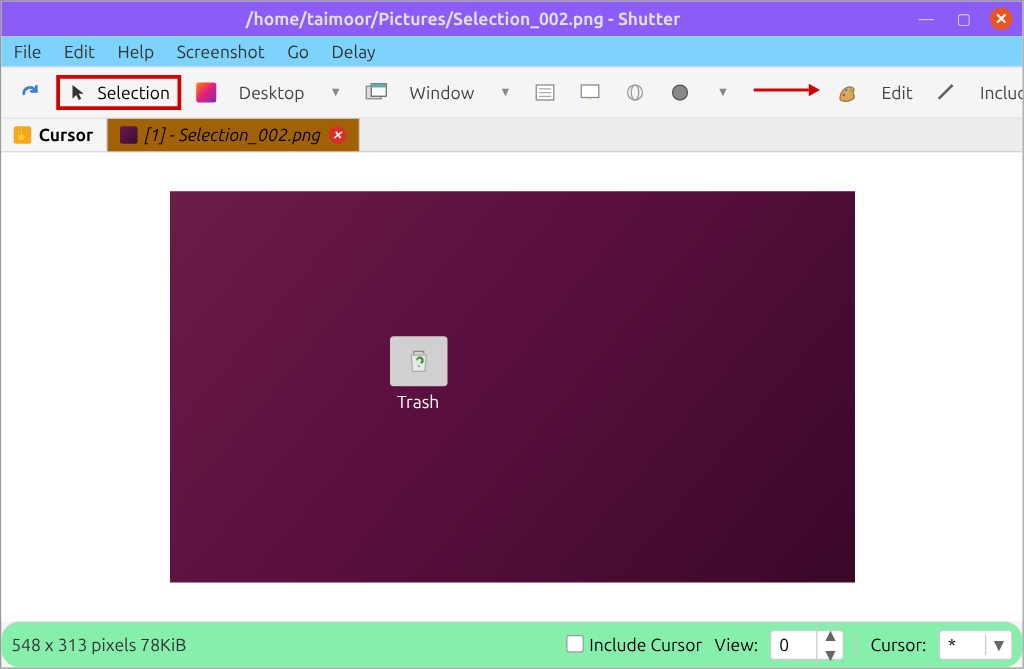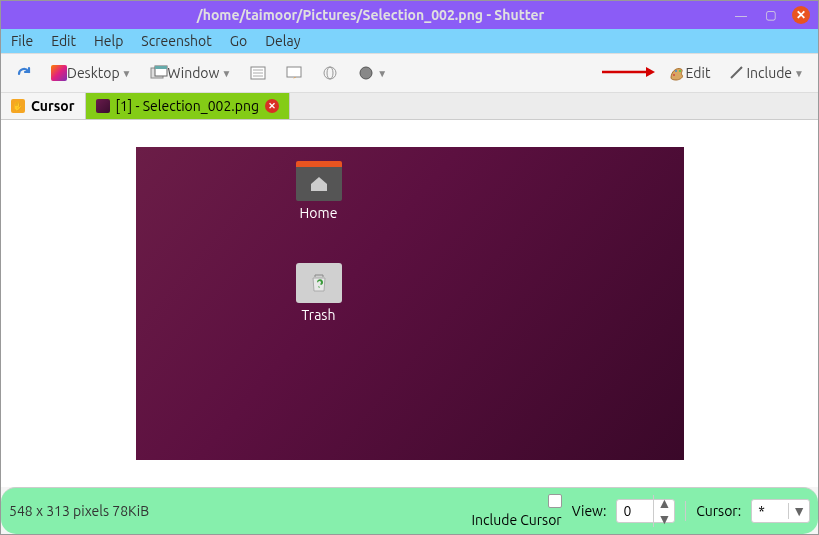--- a/index.html
+++ b/index.html
@@ -66,21 +66,21 @@
       background: #f5f5f5;
       display: flex;
       align-items: center;
       gap: 6px;
       padding: 6px 8px;
       border-bottom: 1px solid #ddd;
     }
     .tool-btn {
       display: flex;
       align-items: center;
-      gap: 0;
+      gap: 18px;
       padding: 4px 6px;
       color: #444;
     }
     .tool-icon {
       width: 18px;
       height: 18px;
       display: inline-flex;
       align-items: center;
       justify-content: center;
     }
@@ -115,21 +115,22 @@
     }
     .tab {
       display: flex;
       align-items: center;
       gap: 6px;
       padding: 5px 10px;
       border-right: 1px solid #ccc;
       background: #f5f5f5;
     }
     .tab.active {
-      background: #84cc16;
+      background: #a16207;
+      font-style: italic;
     }
     .tab-icon {
       width: 14px;
       height: 14px;
     }
     .session-icon {
       background: #f5a623;
       border-radius: 2px;
       display: inline-flex;
       align-items: center;
@@ -199,23 +200,22 @@
       gap: 10px;
       background: #86efac;
       border-radius: 15px;
     }
     .status-left {
       flex: 1;
       color: #333;
     }
     .checkbox-wrap {
       display: flex;
-      align-items: flex-end;
+      align-items: flex-start;
       gap: 4px;
-      flex-direction: column;
     }
     .checkbox-box {
       width: 14px;
       height: 14px;
       border: 1px solid #999;
       border-radius: 2px;
       background: #fff;
     }
     .spinner {
       display: flex;
@@ -269,20 +269,28 @@
 <div class="toolbar">
   <div class="tool-btn">
     <span class="tool-icon redo-icon">
       <svg width="18" height="18" viewBox="0 0 18 18" fill="none" stroke-width="2.2" stroke-linecap="round">
           <path d="M4 10a5 5 0 0 1 9-3l1 1"></path>
           <path d="M14 4v4h-4"></path>
         </svg>
     </span>
   </div>
 
+  <div class="selection-box">
+    <span class="tool-icon">
+      <svg width="16" height="16" viewBox="0 0 16 16">
+          <path d="M3 2l0 11 3-3 2 4 2-1-2-4 4 0z" fill="#333"></path>
+        </svg>
+    </span>
+    <span>Selection</span>
+  </div>
 
   <div class="tool-btn">
     <span class="tool-icon desktop-swatch"></span>
     <span>Desktop</span>
     <span class="dropdown-arrow">▼</span>
   </div>
 
   <div class="tool-btn">
     <span class="tool-icon">
       <svg width="18" height="16" viewBox="0 0 18 16">
@@ -370,29 +378,21 @@
   </div>
   <div class="tab active">
     <span class="tab-icon image-thumb"></span>
     <span>[1] - Selection_002.png</span>
     <span class="close-tab">✕</span>
   </div>
 </div>
 
 <div class="preview-area">
   <div class="screenshot">
-    <div class="desktop-icon home-icon" style="top:14px; left:148px;">
-      <div class="icon-box">
-        <svg width="20" height="18" viewBox="0 0 20 18">
-            <path d="M2 9 L10 2 L18 9 L18 16 L2 16 z" fill="#ccc"></path>
-          </svg>
-      </div>
-      <div>Home</div>
-    </div>
-    <div class="desktop-icon trash-icon" style="top:116px; left:148px;">
+    <div class="desktop-icon trash-icon" style="top:116px; left:164px;">
       <div class="icon-box">
         <svg width="20" height="20" viewBox="0 0 20 20">
             <path d="M6 4 L6 2 L14 2 L14 4" stroke="#888" fill="none"></path>
             <path d="M4 5 L16 5 L15 18 L5 18 z" fill="#e8e8e8" stroke="#aaa"></path>
             <path d="M8 9a3 3 0 1 1 4 3 l-1 -1 a1.5 1.5 0 1 0 -2 -1.5z" fill="#3a9a3a"></path>
             <path d="M11 14l-2-1 1 2z" fill="#3a9a3a"></path>
           </svg>
       </div>
       <div>Trash</div>
     </div>

